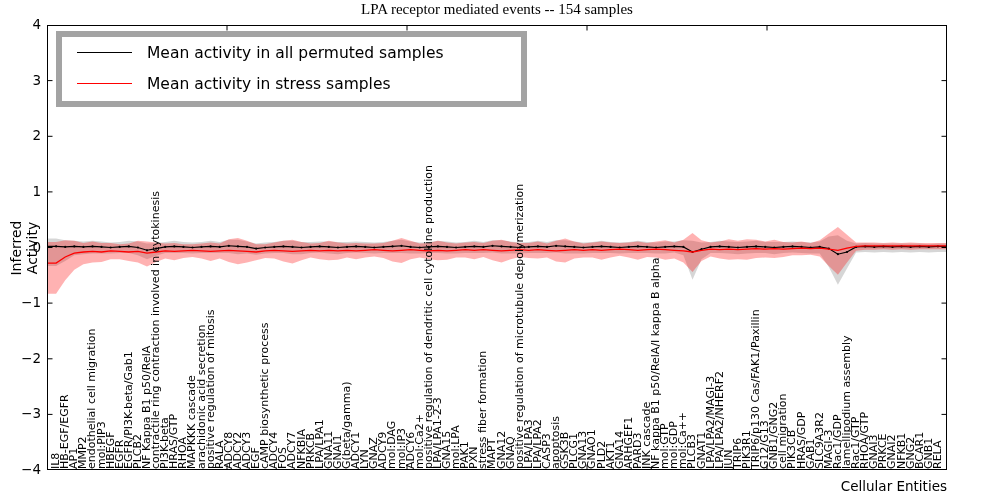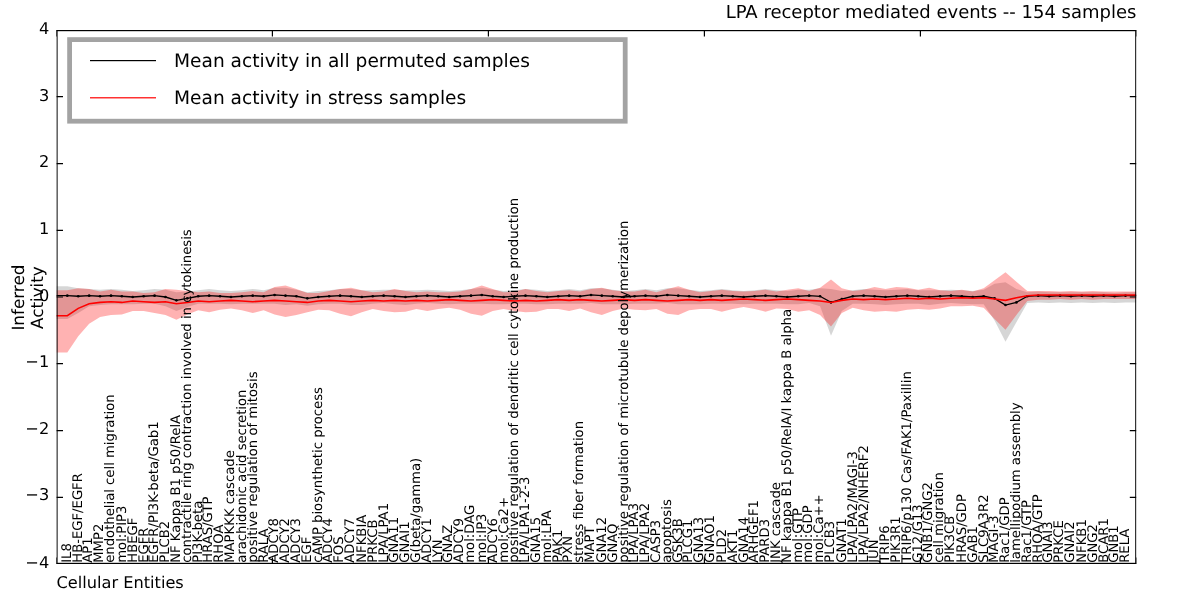--- a/index.html
+++ b/index.html
@@ -1,28 +1,28 @@
 <!DOCTYPE html>
 <html><head>
 <meta charset="utf-8">
 <style>
   html,body{margin:0;padding:0;background:#ffffff;}
   .fig{position:relative;width:1000px;height:500px;background:#ffffff;
        font-family:"DejaVu Sans","Liberation Sans",sans-serif;color:#000;overflow:hidden;}
-  .title{position:absolute;left:47px;top:1px;width:900px;text-align:right;
-         font-size:15px;color:#000;}
+  .title{position:absolute;left:47px;top:1px;width:900px;text-align:center;
+         font-size:15px;color:#000;font-family:Liberation Serif, serif;}
   .ylabel{position:absolute;left:-39px;top:240px;width:110px;height:16px;text-align:center;
           font-size:14px;transform:rotate(-90deg);}
-  .xlabel{position:absolute;left:47px;top:478px;width:900px;text-align:left;font-size:13.5px;}
+  .xlabel{position:absolute;left:47px;top:478px;width:900px;text-align:right;font-size:13.5px;}
   #svgwrap{position:absolute;left:47px;top:25px;width:900px;height:445px;}
   #yticks .yt{position:absolute;left:0;width:41px;text-align:right;font-size:13.5px;}
   #xcats .xc{position:absolute;font-size:11px;line-height:11px;white-space:nowrap;
              transform:rotate(-90deg);transform-origin:0 0;}
   .legend{position:absolute;left:56px;top:31px;width:459px;height:64px;background:#ffffff;
-          border:4px solid #a3a3a3;z-index:5;}
+          border:6px solid #a3a3a3;z-index:5;}
   .lrow{height:31px;display:flex;align-items:center;}
   .lline{display:inline-block;width:55px;height:0;border-top:1.7px solid #000;margin-left:15px;flex:0 0 55px;}
   .ltext{margin-left:15px;font-size:15.5px;white-space:nowrap;}
 </style>
 </head>
 <body>
 
 <div class="fig">
   <div class="title">LPA receptor mediated events -- 154 samples</div>
   <div class="ylabel">Inferred Activity</div>

